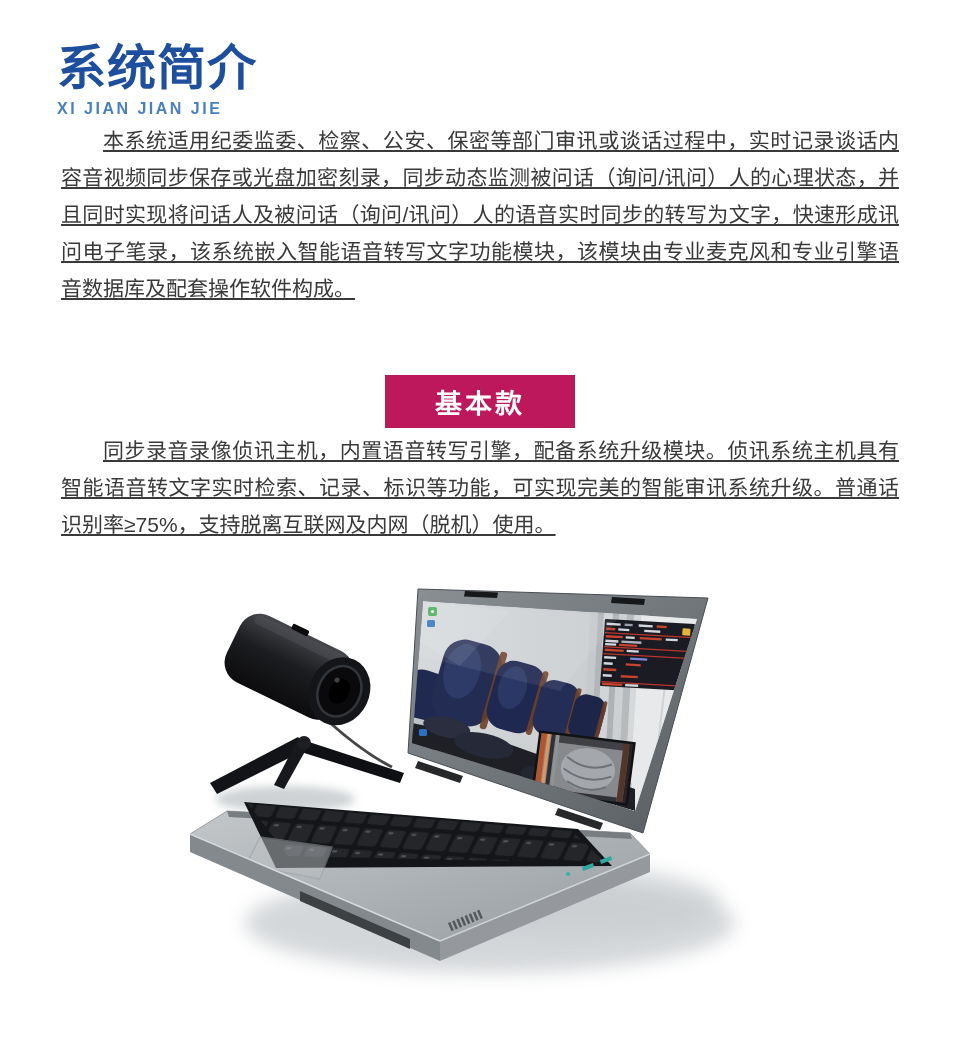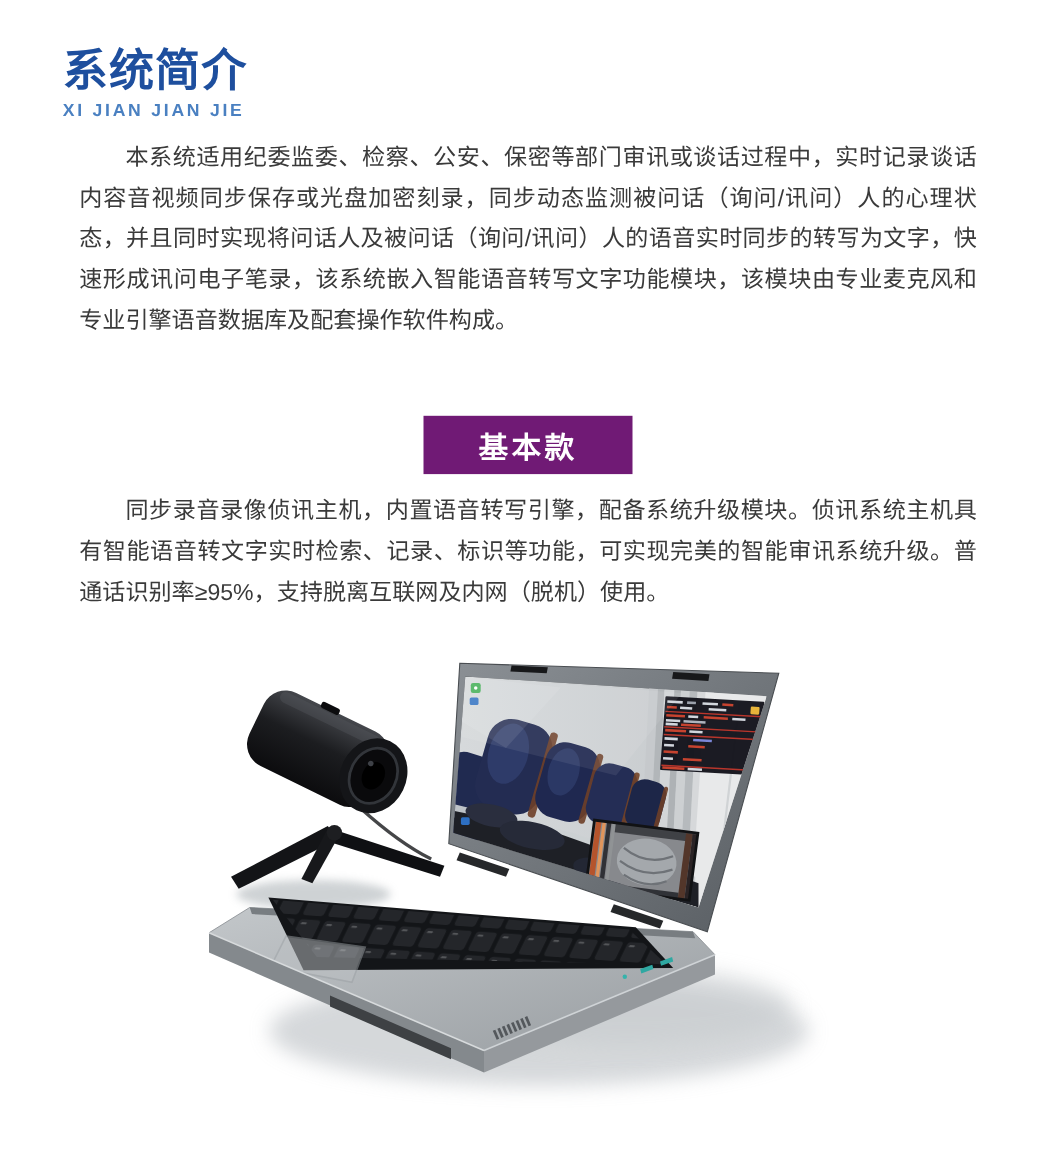--- a/index.html
+++ b/index.html
@@ -5,38 +5,39 @@
   html,body{margin:0;padding:0;}
   body{
     width:960px;height:1060px;overflow:hidden;
     background:#ffffff;
     font-family:"Liberation Sans","DejaVu Sans",sans-serif;
     color:#3a3a3a;
   }
   .container{padding:0 57px;}
   .page-title{
     margin:44px 0 0 0;
-    font-size:41px;line-height:1;font-weight:bold;
+    font-size:49px;line-height:1;font-weight:bold;
     color:#1e4f9e;letter-spacing:1px;
   }
   .page-subtitle{
     margin-top:7px;
     font-size:16px;font-weight:bold;
     color:#4a80c1;letter-spacing:2.5px;
   }
   p.body-text{
-    margin:15px;
+    margin:4px;
     font-size:21px;line-height:37px;
     text-align:justify;text-indent:2em;
     color:#3a3a3a;
+    text-decoration:underline;
   }
   .intro-paragraph{margin-top:27px;}
   .badge-row{display:flex;justify-content:center;margin-top:68px;}
   .model-badge{
-    background:#701a75;color:#ffffff;
+    background:#be185d;color:#ffffff;
     width:190px;height:53px;
     display:flex;align-items:center;justify-content:center;
     font-size:27px;font-weight:bold;letter-spacing:3px;
   }
   .model-paragraph{margin-top:31px;}
   figure.product-figure{margin:28px auto 0 auto;width:600px;height:430px;}
 </style>
 </head>
 <body>
 
@@ -46,21 +47,21 @@
     <h1 class="page-title">系统简介</h1>
     <div class="page-subtitle">XI JIAN JIAN JIE</div>
   </header>
 
   <p class="body-text intro-paragraph">本系统适用纪委监委、检察、公安、保密等部门审讯或谈话过程中，实时记录谈话内容音视频同步保存或光盘加密刻录，同步动态监测被问话（询问/讯问）人的心理状态，并且同时实现将问话人及被问话（询问/讯问）人的语音实时同步的转写为文字，快速形成讯问电子笔录，该系统嵌入智能语音转写文字功能模块，该模块由专业麦克风和专业引擎语音数据库及配套操作软件构成。</p>
 
   <div class="badge-row">
     <div class="model-badge">基本款</div>
   </div>
 
-  <p class="body-text model-paragraph">同步录音录像侦讯主机，内置语音转写引擎，配备系统升级模块。侦讯系统主机具有智能语音转文字实时检索、记录、标识等功能，可实现完美的智能审讯系统升级。普通话识别率≥95%，支持脱离互联网及内网（脱机）使用。</p>
+  <p class="body-text model-paragraph">同步录音录像侦讯主机，内置语音转写引擎，配备系统升级模块。侦讯系统主机具有智能语音转文字实时检索、记录、标识等功能，可实现完美的智能审讯系统升级。普通话识别率≥75%，支持脱离互联网及内网（脱机）使用。</p>
 
   <figure class="product-figure" role="img" aria-label="同步录音录像侦讯主机笔记本电脑，屏幕显示审讯室监控画面与信息面板，旁置三脚架专业麦克风摄像头">
     <svg width="600" height="430" viewBox="0 0 600 430" xmlns="http://www.w3.org/2000/svg">
       <defs>
         <linearGradient id="deckGrad" x1="0" y1="0" x2="1" y2="1">
           <stop offset="0" stop-color="#c3c7ca"></stop>
             <stop offset="1" stop-color="#989da1"></stop>
         </linearGradient>
         <linearGradient id="lidGrad" x1="0" y1="0" x2="1" y2="1">
           <stop offset="0" stop-color="#8b9095"></stop>

